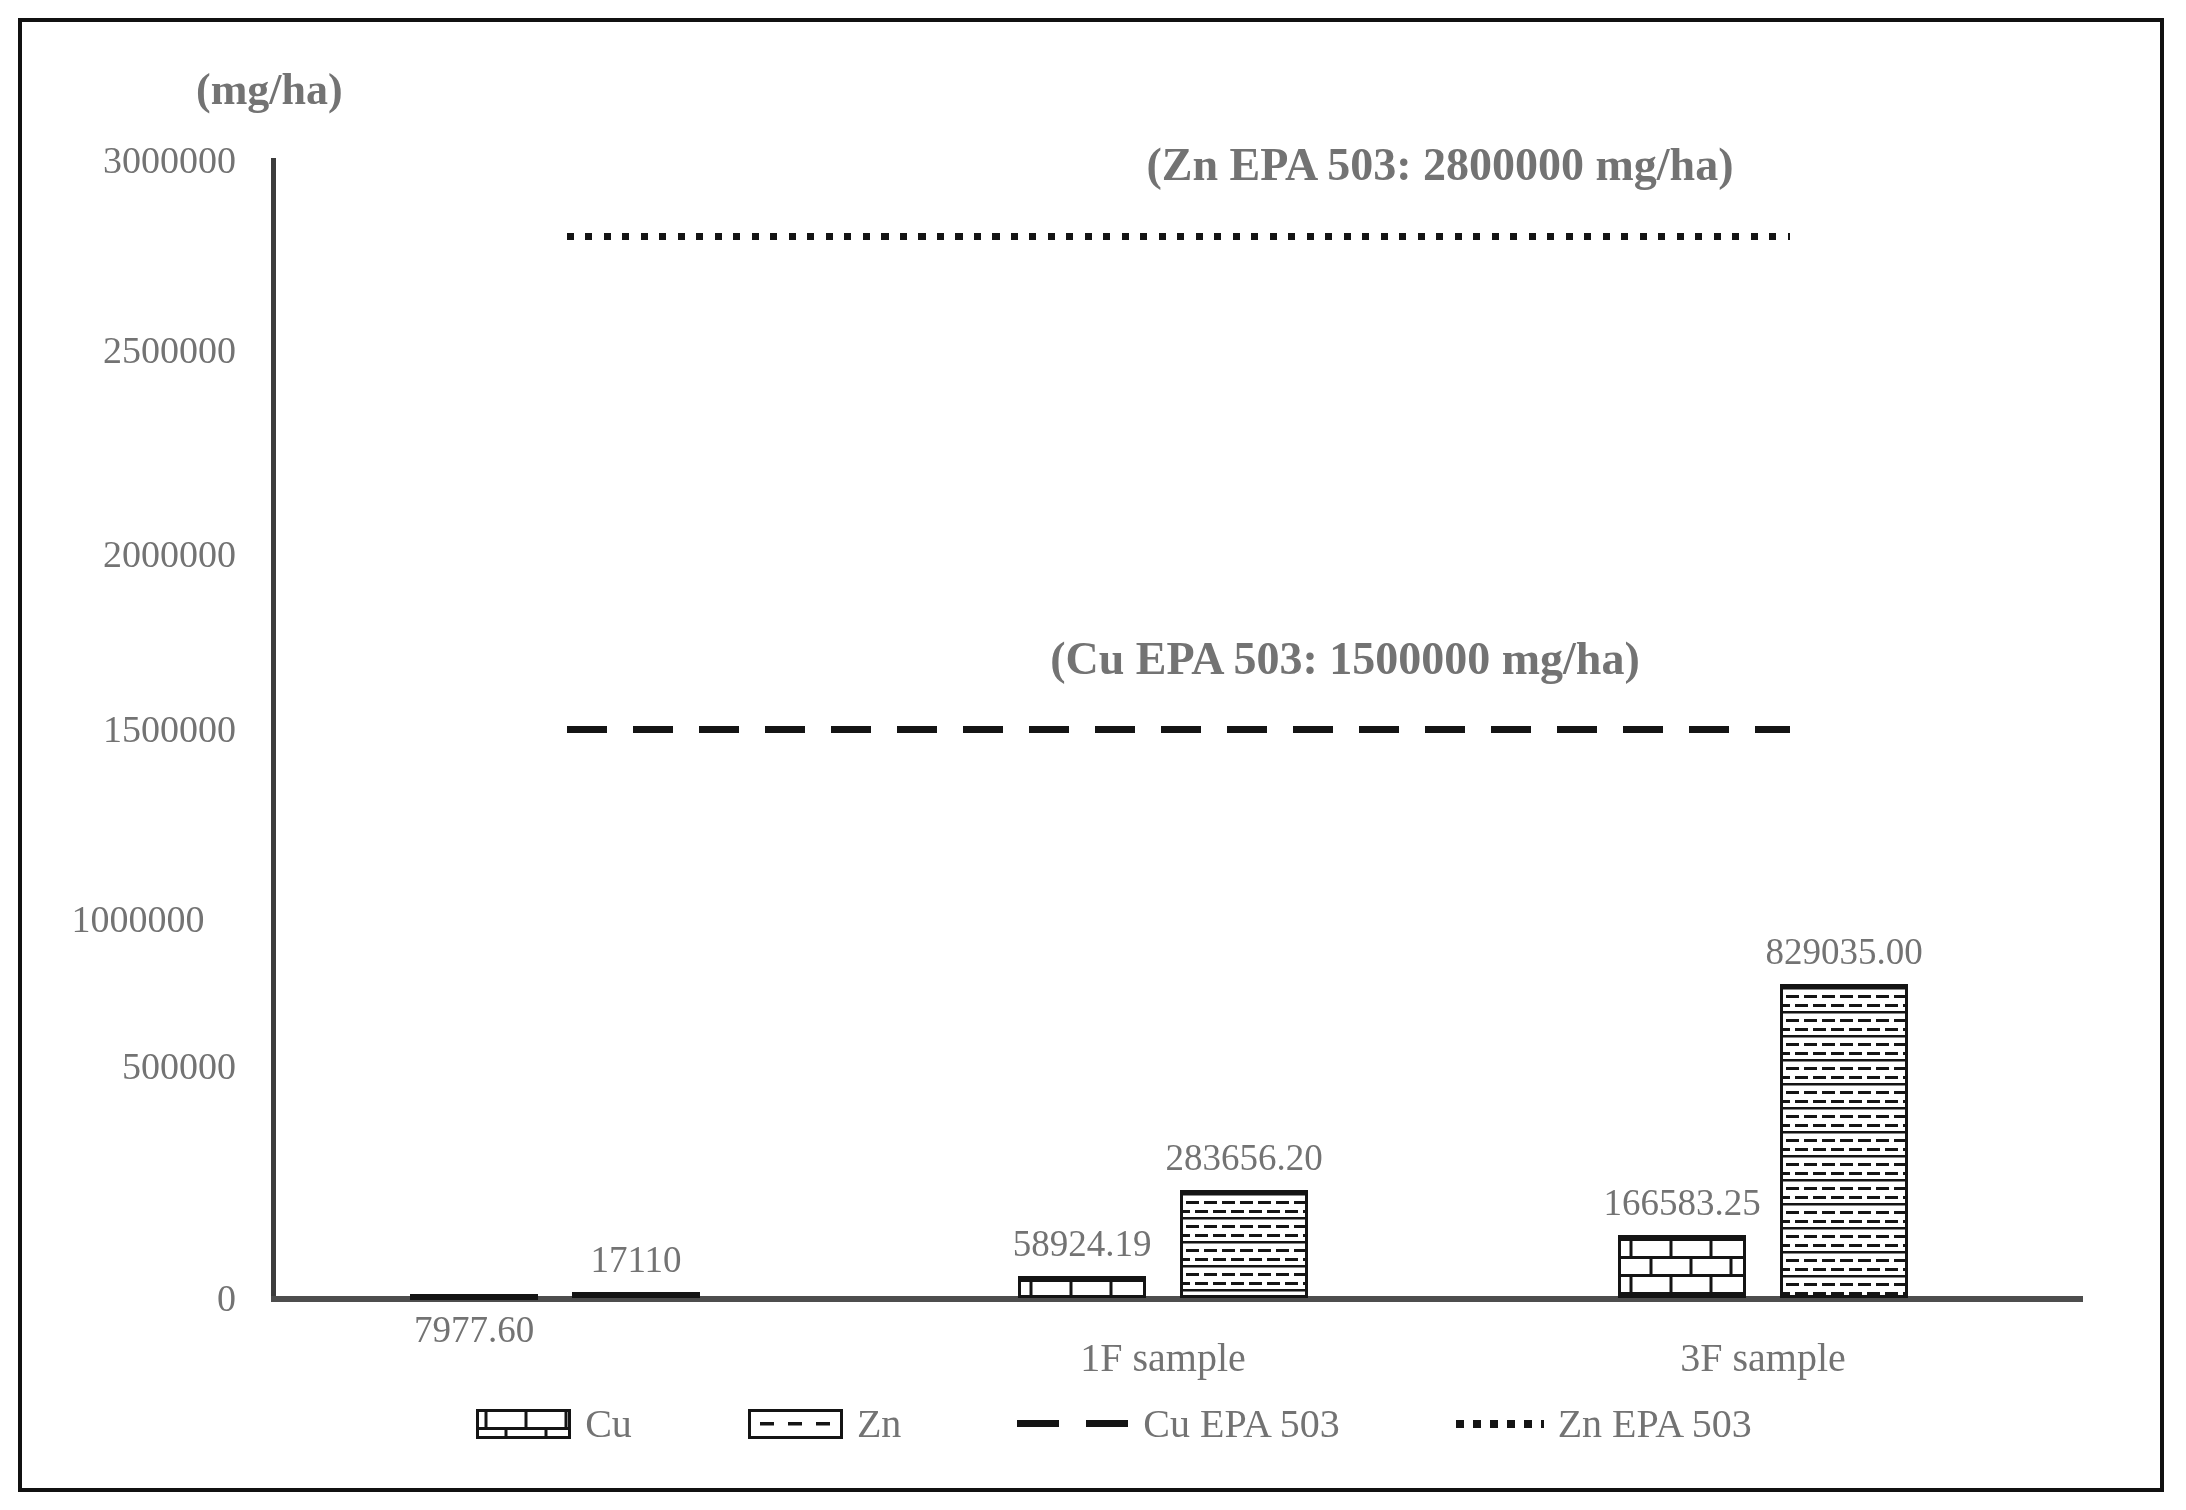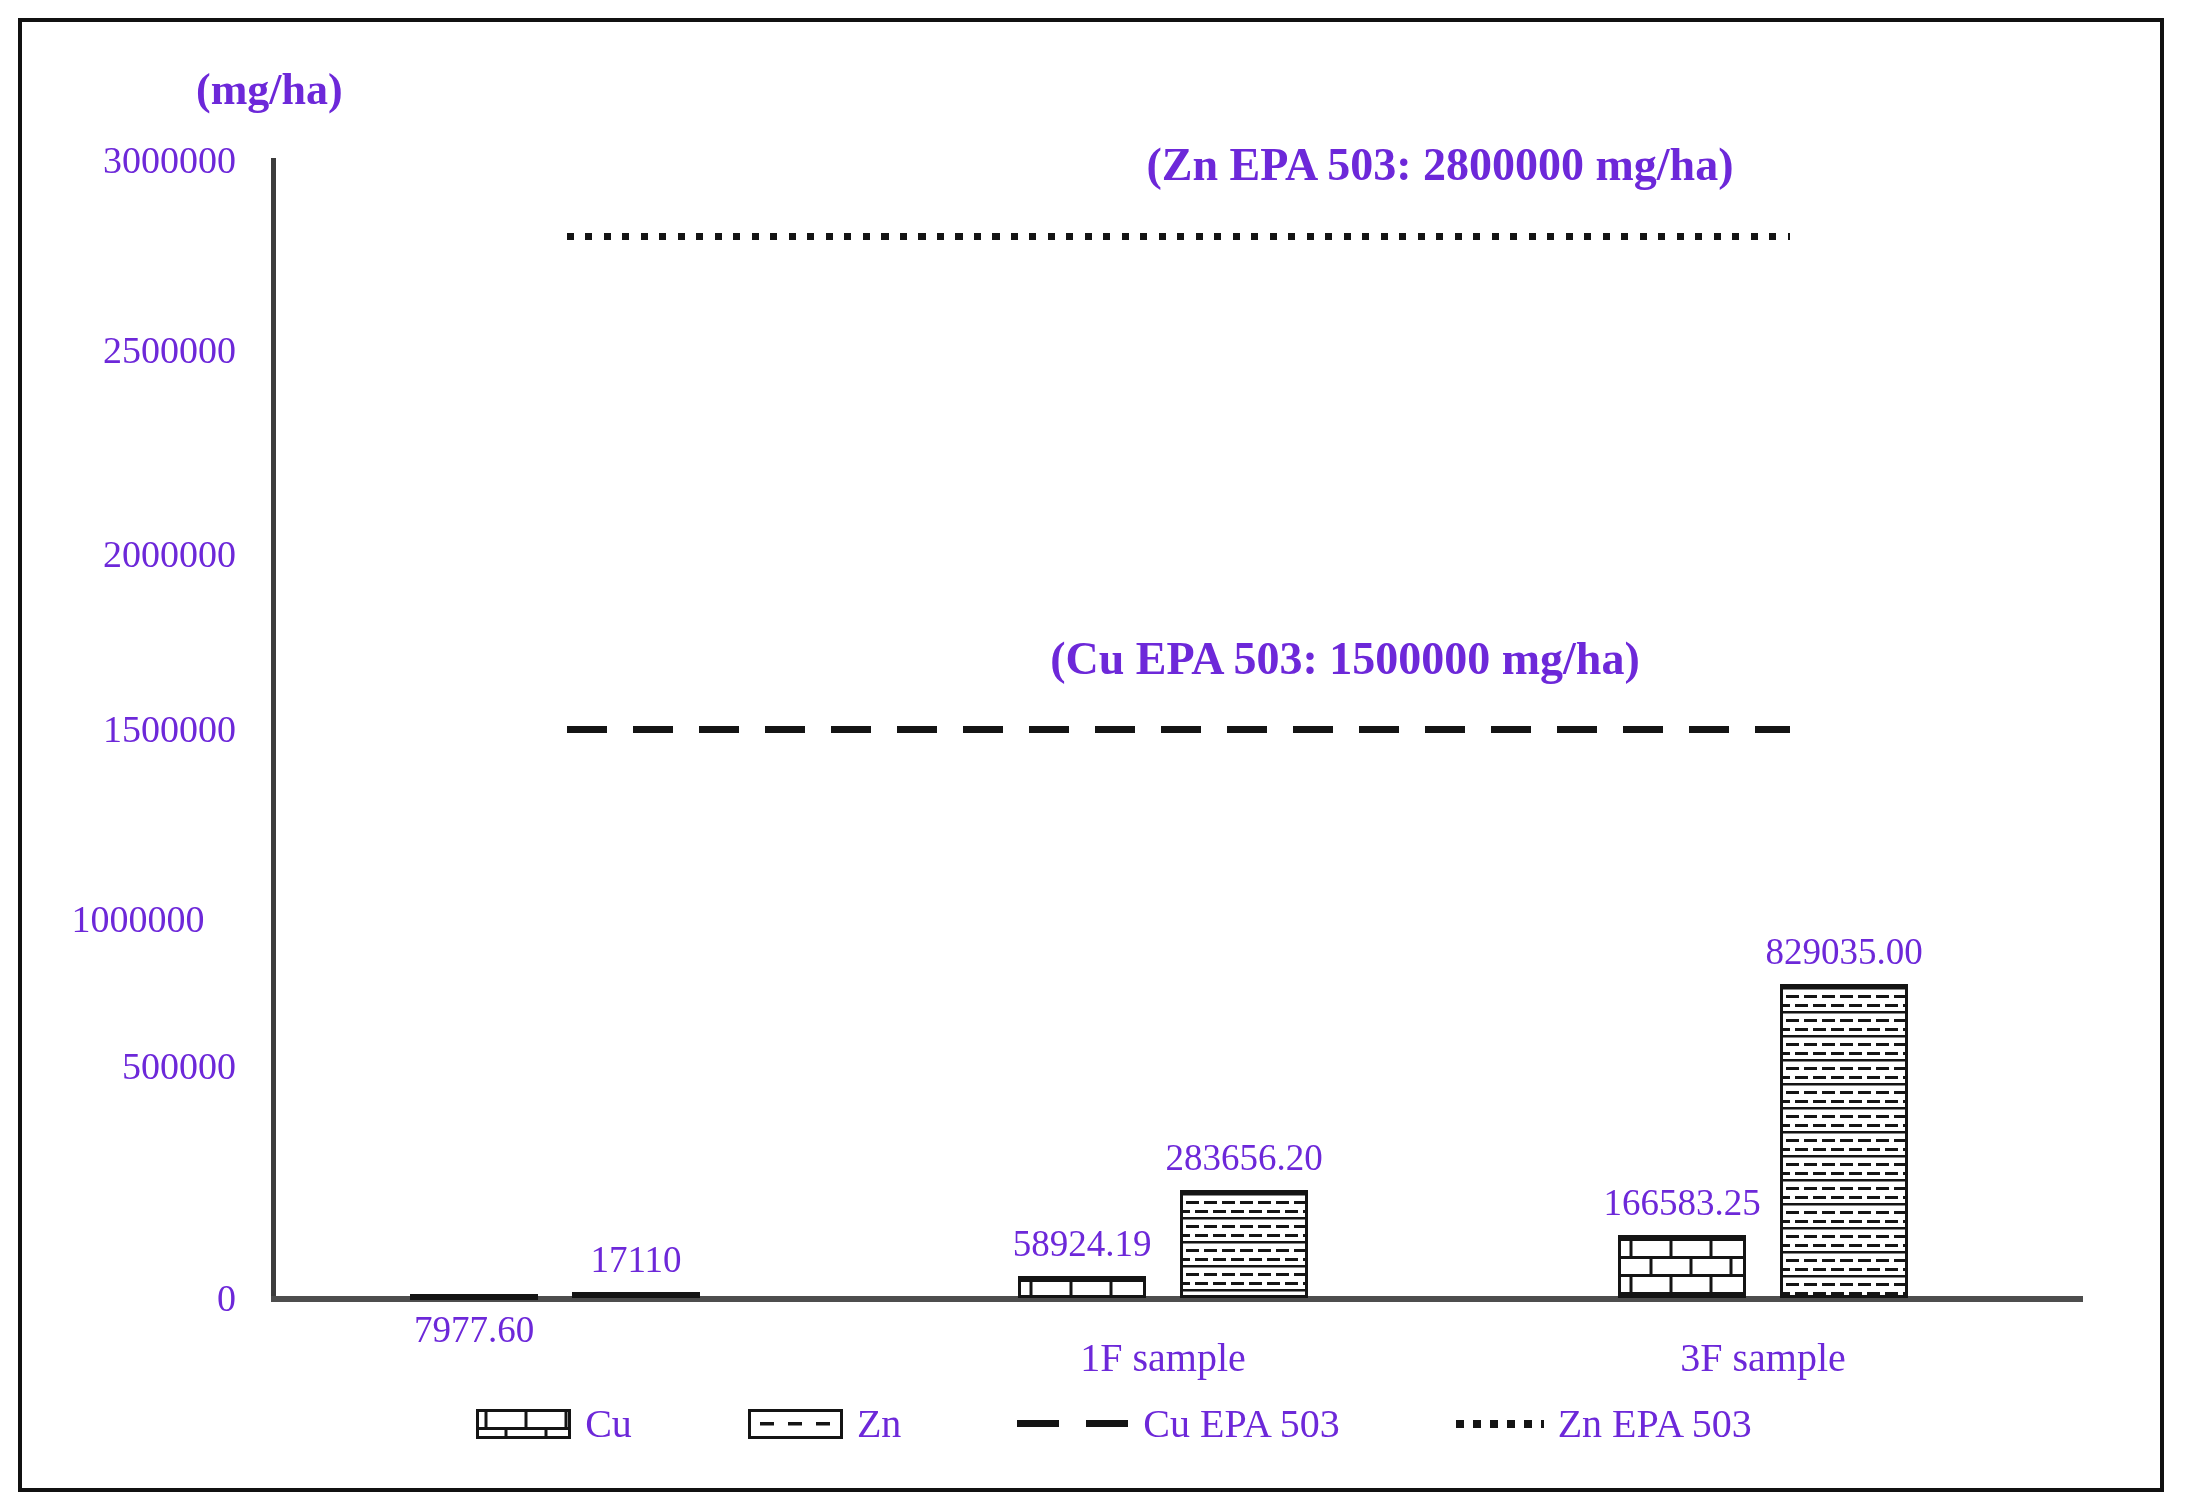--- a/index.html
+++ b/index.html
@@ -1,17 +1,17 @@
 <!DOCTYPE html>
 <html><head>
 <meta charset="utf-8">
 <style>
   html,body{margin:0;padding:0;background:#ffffff;}
   #screen{position:relative;width:2186px;height:1510px;background:#ffffff;overflow:hidden;
-          font-family:"Liberation Serif","DejaVu Serif",serif;color:#6d28d9;}
+          font-family:"Liberation Serif","DejaVu Serif",serif;color:#737373;}
   .frame{position:absolute;left:18px;top:18px;right:22px;bottom:18px;border:4px solid #111111;}
 
   .y-title{position:absolute;left:196px;top:64px;font-size:44px;font-weight:700;}
 
   .ytick{position:absolute;left:40px;width:196px;text-align:right;font-size:38px;line-height:44px;}
 
   .y-axis-line{position:absolute;left:271px;top:158px;width:5px;height:1144px;background:#3c3c3c;}
   .x-axis-line{position:absolute;left:271px;top:1296px;width:1812px;height:6px;background:#4d4d4d;}
 
   .ref-line{position:absolute;left:567px;width:1223px;height:7px;}

